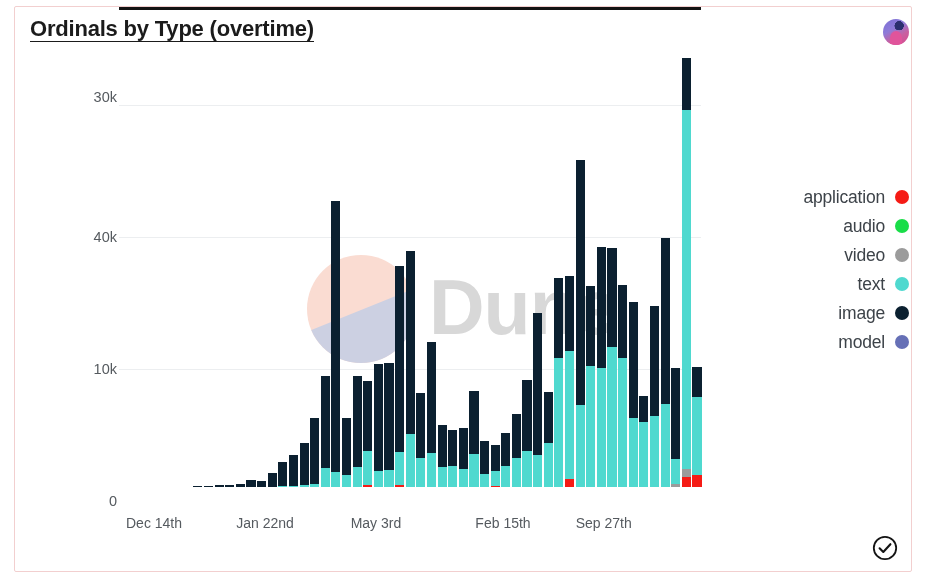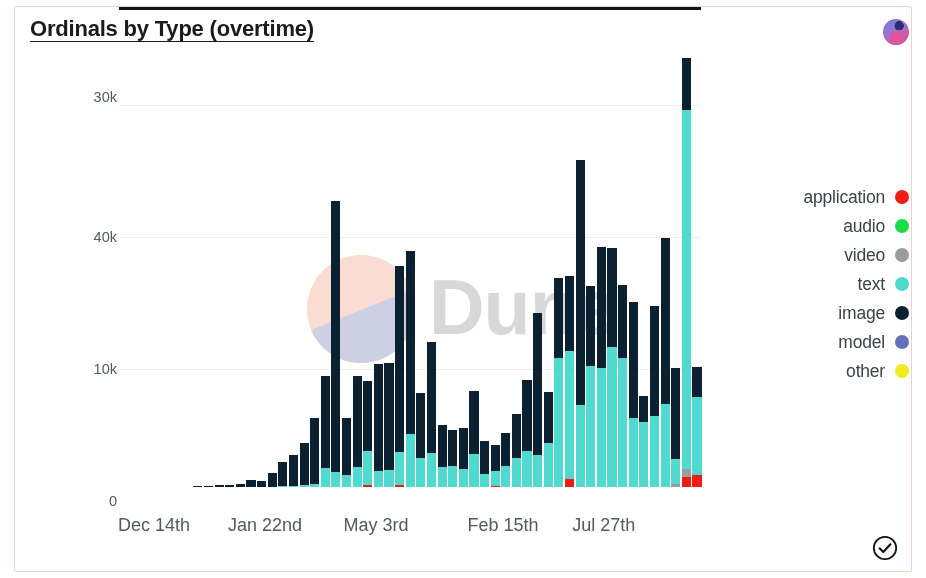--- a/index.html
+++ b/index.html
@@ -82,21 +82,21 @@
   #bars {
     position: absolute;
     left: 104px; top: 0;
     height: 100%;
   }
   .bar { position: absolute; bottom: 0; }
   .seg { position: absolute; left: 0; width: 100%; }
   .xtick {
     position: absolute;
     transform: translateX(-50%);
-    font-size: 18px;
+    font-size: 14px;
     color: #555a5f;
     white-space: nowrap;
     text-align: center;
   }
   
   #watermark {
     position: absolute;
     left: 292px; top: 248px;
     display: flex; align-items: center; gap: 14px;
     pointer-events: none;
@@ -364,21 +364,21 @@
         <div class="ytick" style="top: 494px;">0</div>
         <div class="ytick" style="top: 362px;">10k</div>
         <div class="ytick" style="top: 230px;">40k</div>
         <div class="ytick" style="top: 90px;">30k</div>
       </div>
     <div id="xaxis">
         <div class="xtick" style="left: 139.04px; top: 508px;">Dec 14th</div>
         <div class="xtick" style="left: 250px; top: 508px;">Jan 22nd</div>
         <div class="xtick" style="left: 360.96px; top: 508px;">May 3rd</div>
         <div class="xtick" style="left: 488px; top: 508px;">Feb 15th</div>
-        <div class="xtick" style="left: 588.72px; top: 508px;">Jul 27th</div>
+        <div class="xtick" style="left: 588.72px; top: 508px;">Sep 27th</div>
       </div>
   </div>
 
   <div id="legend">
       <div class="legend-row">
         <span class="legend-label">application</span>
         <span class="legend-dot" style="background: rgb(245, 27, 21);"></span>
       </div>
       <div class="legend-row">
         <span class="legend-label">audio</span>
@@ -392,24 +392,20 @@
         <span class="legend-label">text</span>
         <span class="legend-dot" style="background: rgb(79, 217, 207);"></span>
       </div>
       <div class="legend-row">
         <span class="legend-label">image</span>
         <span class="legend-dot" style="background: rgb(11, 32, 48);"></span>
       </div>
       <div class="legend-row">
         <span class="legend-label">model</span>
         <span class="legend-dot" style="background: rgb(102, 112, 182);"></span>
-      </div>
-      <div class="legend-row">
-        <span class="legend-label">other</span>
-        <span class="legend-dot" style="background: rgb(236, 236, 32);"></span>
       </div>
     </div>
 
   <svg id="check-badge" viewBox="0 0 28 28">
     <circle cx="14" cy="14" r="11.2" fill="none" stroke="#141414" stroke-width="1.8"></circle>
     <path d="M8.6 14.3 L12.3 18 L19.4 10.2" fill="none" stroke="#141414" stroke-width="2.1" stroke-linecap="round" stroke-linejoin="round"></path>
   </svg>
 
 </div>
 

